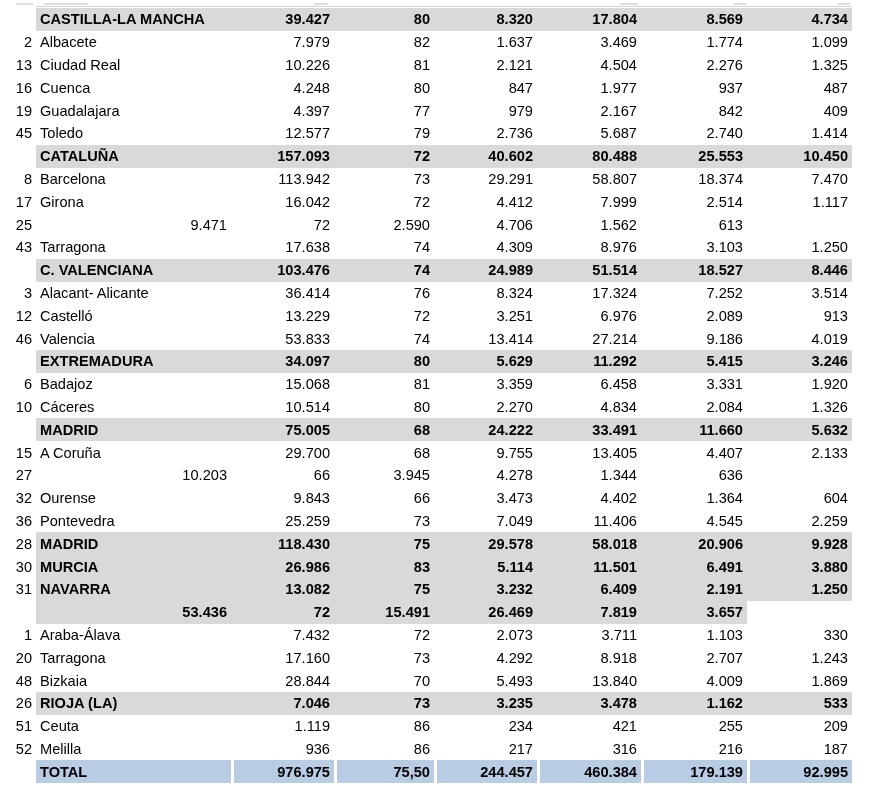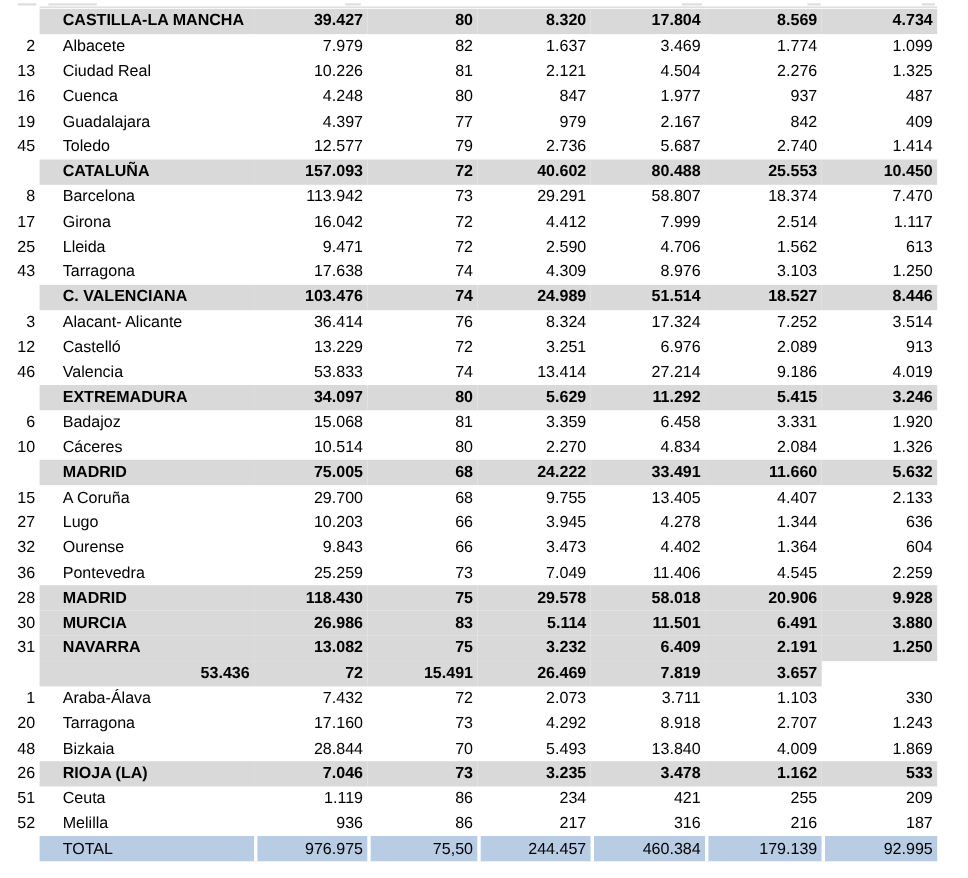--- a/index.html
+++ b/index.html
@@ -51,33 +51,33 @@
   }
   .cell {
     height: 100%;
     display: flex;
     align-items: center;
     box-sizing: border-box;
     white-space: nowrap;
     overflow: hidden;
   }
   .cell.num  { justify-content: flex-end; padding-right: 4px; }
-  .cell.name { justify-content: flex-start; padding-left: 21px; }
+  .cell.name { justify-content: flex-start; padding-left: 4px; }
   .cell.val  { justify-content: flex-end; padding-right: 4px; }
   
   .row.region .name,
   .row.region .val {
     background: var(--region-bg);
     font-weight: 700;
   }
   
   .row.total .name,
   .row.total .val {
     background: var(--total-bg);
-    font-weight: 400;
+    font-weight: 700;
   }
   .row.total .val {
     border-left: 3px solid #ffffff;
   }
 </style>
 </head>
 <body style="color: rgb(0, 0, 0);">
 
 <div id="stage">
 
@@ -178,21 +178,20 @@
     <div class="cell name">Girona</div>
     <div class="cell val">16.042</div>
     <div class="cell val">72</div>
     <div class="cell val">4.412</div>
     <div class="cell val">7.999</div>
     <div class="cell val">2.514</div>
     <div class="cell val">1.117</div>
   </div>
         <div class="row">
     <div class="cell num">25</div>
-    <div class="cell name">Lleida</div>
     <div class="cell val">9.471</div>
     <div class="cell val">72</div>
     <div class="cell val">2.590</div>
     <div class="cell val">4.706</div>
     <div class="cell val">1.562</div>
     <div class="cell val">613</div>
   </div>
         <div class="row">
     <div class="cell num">43</div>
     <div class="cell name">Tarragona</div>
@@ -288,21 +287,20 @@
     <div class="cell name">A Coruña</div>
     <div class="cell val">29.700</div>
     <div class="cell val">68</div>
     <div class="cell val">9.755</div>
     <div class="cell val">13.405</div>
     <div class="cell val">4.407</div>
     <div class="cell val">2.133</div>
   </div>
         <div class="row">
     <div class="cell num">27</div>
-    <div class="cell name">Lugo</div>
     <div class="cell val">10.203</div>
     <div class="cell val">66</div>
     <div class="cell val">3.945</div>
     <div class="cell val">4.278</div>
     <div class="cell val">1.344</div>
     <div class="cell val">636</div>
   </div>
         <div class="row">
     <div class="cell num">32</div>
     <div class="cell name">Ourense</div>

